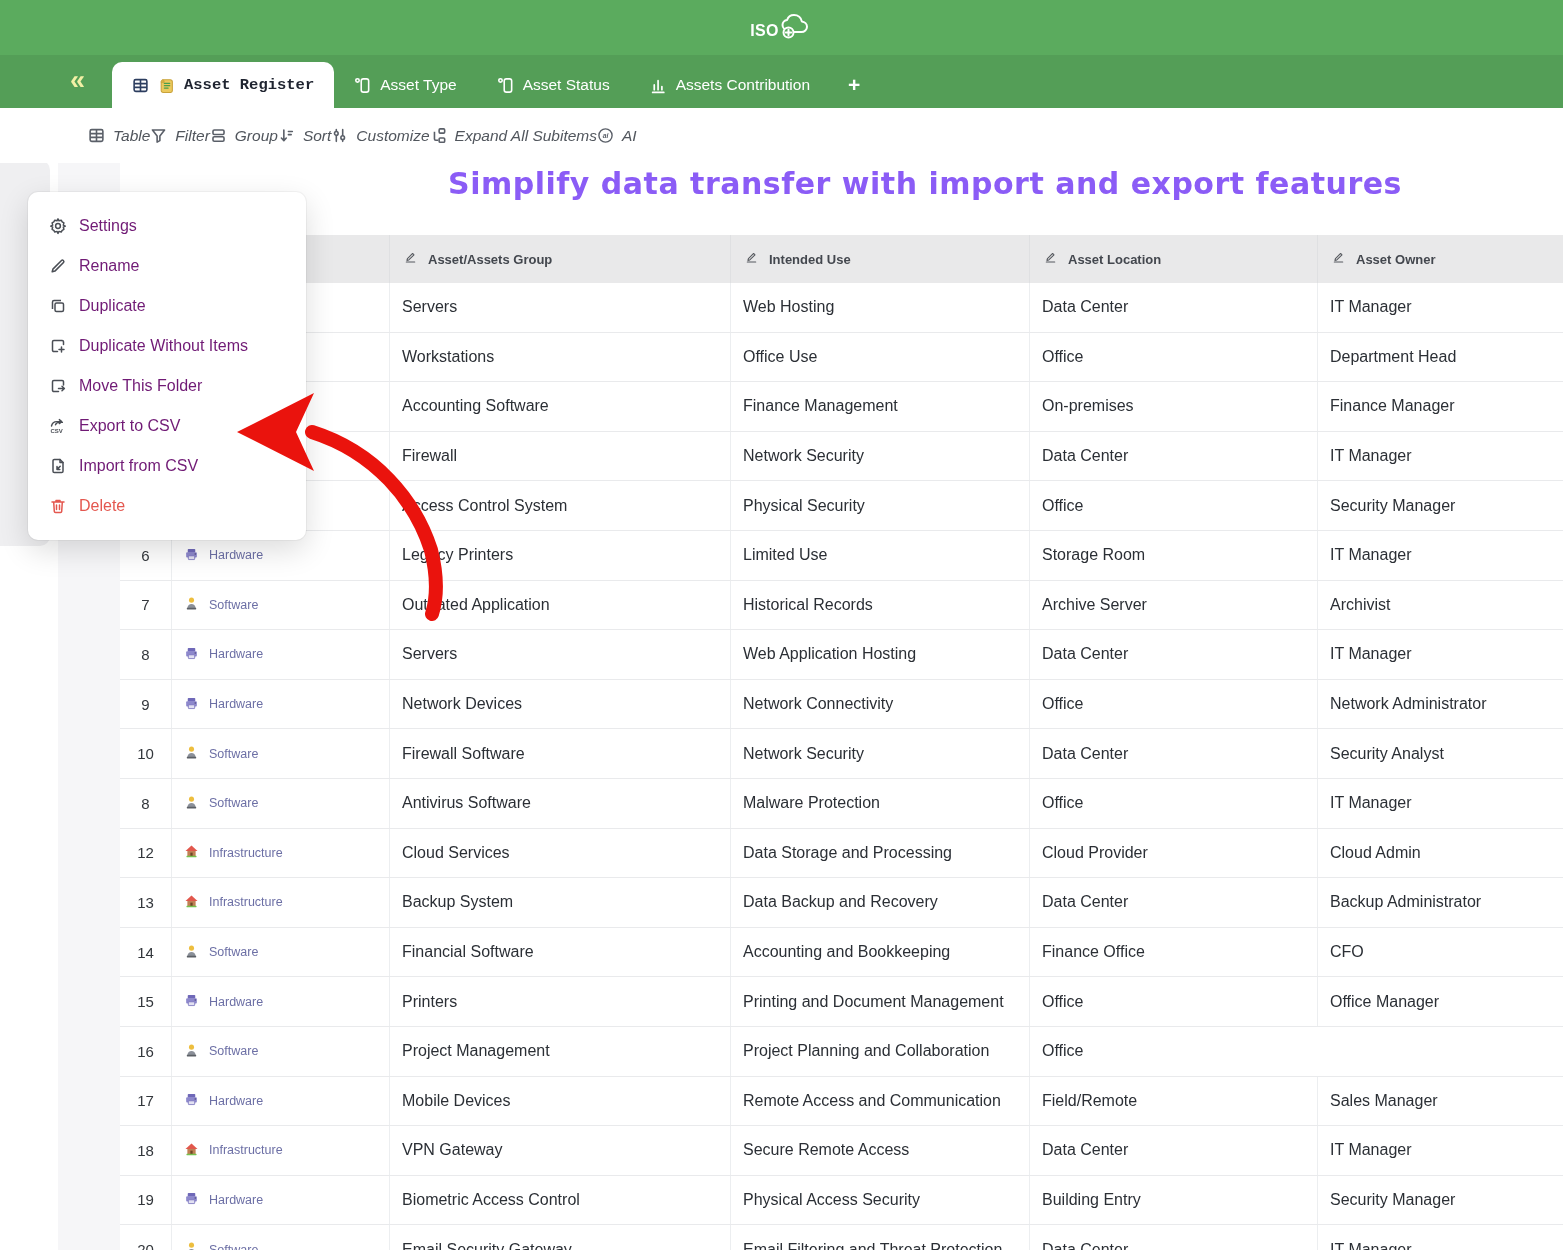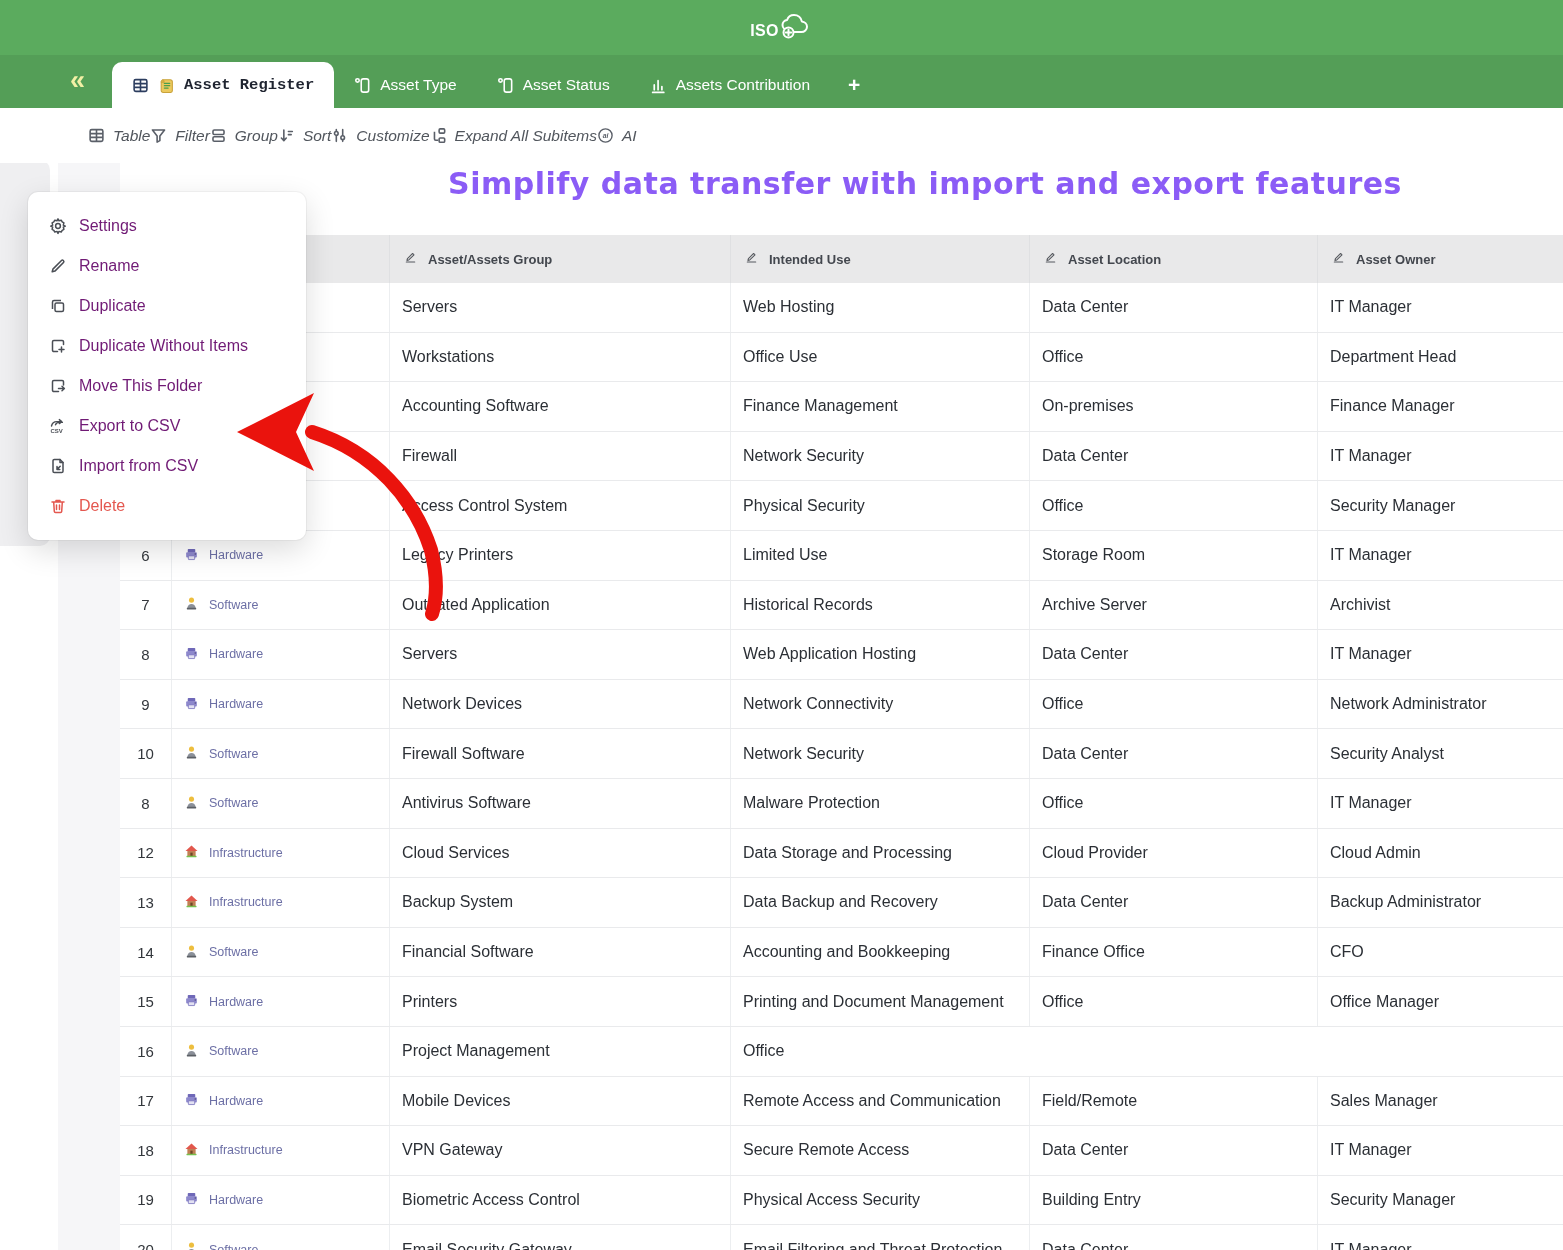--- a/index.html
+++ b/index.html
@@ -524,20 +524,21 @@
         <span class="ticon">
           <svg viewBox="0 0 16 16">
             <circle cx="8" cy="4.4" r="2.7" fill="#edbe3e"></circle>
             <path d="M3.4 13.2c.5-3 2.3-4.6 4.6-4.6s4.1 1.6 4.6 4.6z" fill="#8b9099"></path>
             <rect x="3" y="12.6" width="10" height="1.8" rx=".5" fill="#5c6066"></rect>
           </svg>
         </span>
         <span>Software</span>
       </div>
       <div class="cell">Project Management</div>
+      <div class="cell">Project Planning and Collaboration</div>
       <div class="cell">Office</div>
     </div>
     <div class="row">
       <div class="cell num">17</div>
       <div class="cell cat">
         <span class="ticon">
           <svg viewBox="0 0 16 16">
             <rect x="4" y="2" width="8" height="4" rx=".8" fill="#6f68b8"></rect>
             <rect x="2.3" y="5.6" width="11.4" height="5.6" rx="1" fill="#8d88cc"></rect>
             <rect x="4.6" y="9.4" width="6.8" height="4" rx=".6" fill="#e2e1f2" stroke="#6f68b8" stroke-width=".8"></rect>

